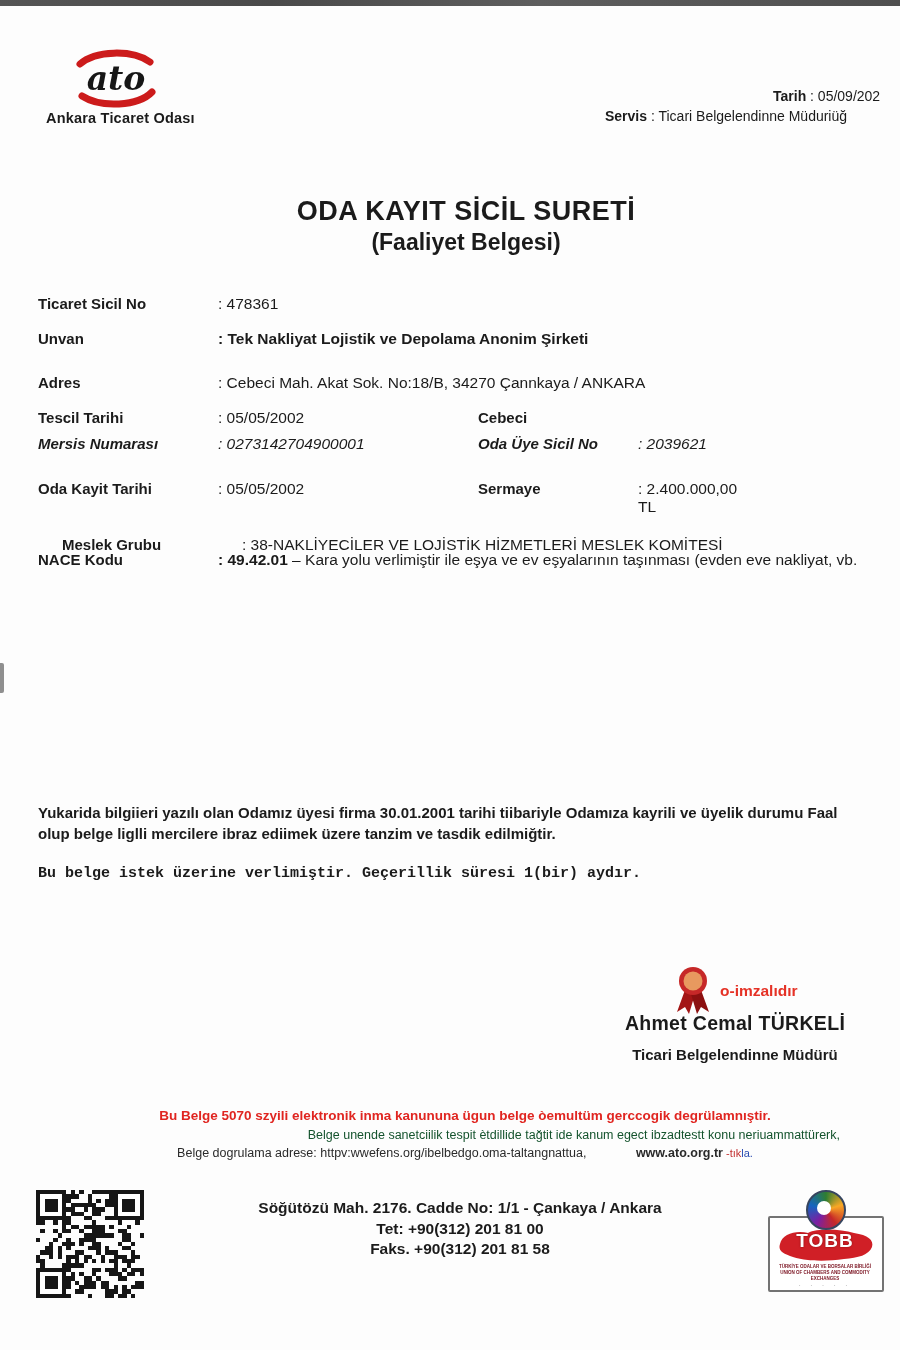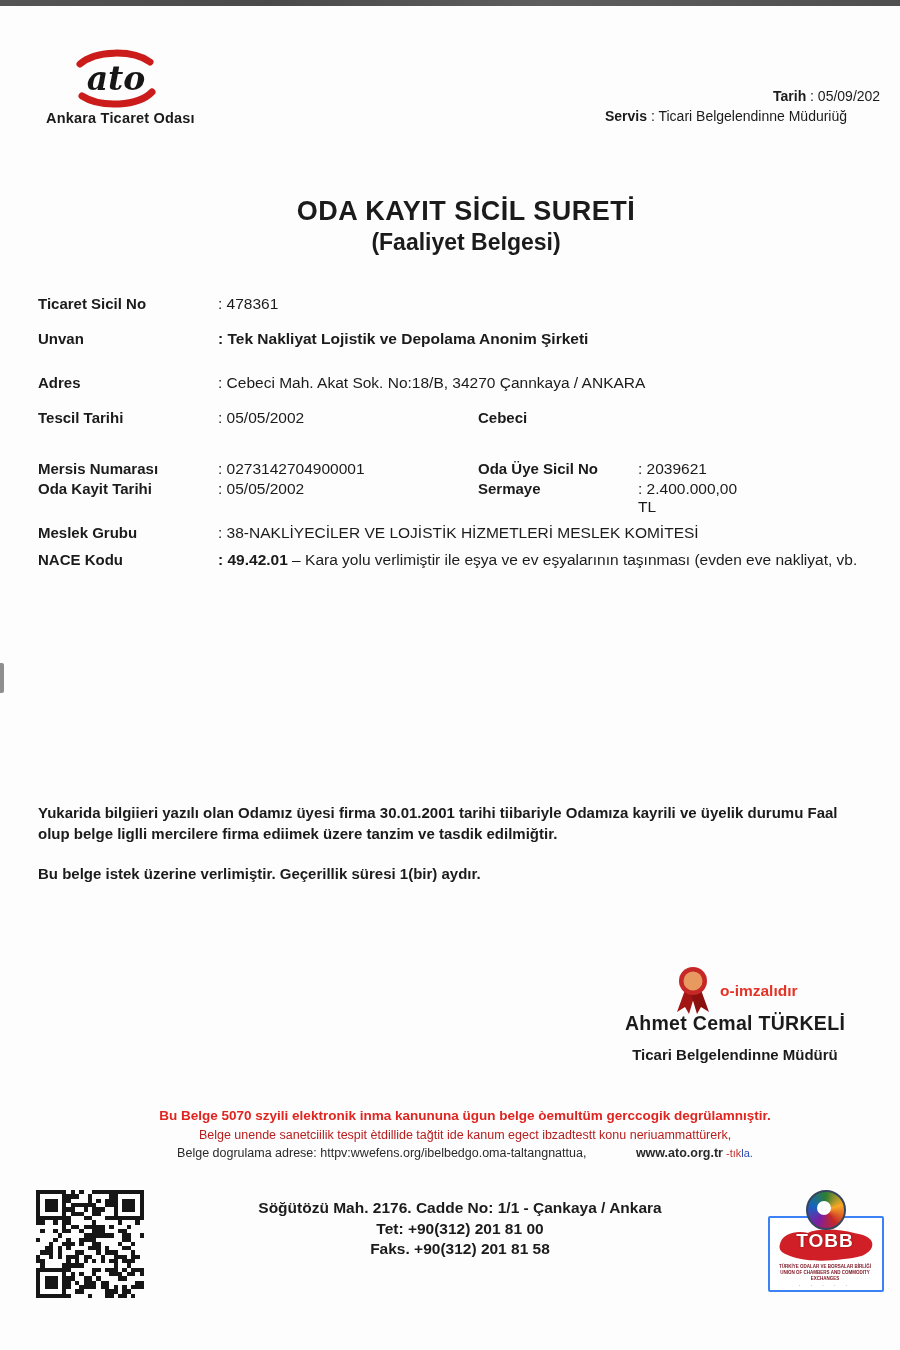--- a/index.html
+++ b/index.html
@@ -31,34 +31,34 @@
   .v-bold{font-weight:bold;font-size:16px;}
   .nace-code{font-weight:bold;}
   
   .para{left:38px;font-weight:bold;font-size:15px;line-height:21px;}
   
   .esign{color:#e53226;font-weight:bold;font-size:15.5px;}
   .sig-name{left:585px;top:1012px;width:300px;text-align:center;font-weight:bold;font-size:19.5px;letter-spacing:.3px;}
   .sig-title{left:585px;top:1046px;width:300px;text-align:center;font-weight:bold;font-size:15px;}
   
   .legal-red{left:90px;top:1108px;width:750px;text-align:center;color:#e02520;font-weight:bold;font-size:13.5px;}
-  .legal-l2{left:90px;top:1128px;width:750px;text-align:center;font-size:12.5px;color:#b91c1c;}
+  .legal-l2{left:90px;top:1128px;width:750px;text-align:right;font-size:12.5px;color:#14532d;}
   .legal-l3{left:90px;top:1146px;width:750px;text-align:center;font-size:12.5px;color:#2a2a2a;}
   .legal-l3 .link{font-weight:bold;margin-left:46px;}
   .tail-red{color:#c23030;font-size:11px;}
   .tail-blue{color:#2b4bb0;font-size:11px;}
   
   .ftr{left:225px;width:470px;text-align:center;font-weight:bold;font-size:15.5px;line-height:20px;}
   #qr{position:absolute;left:36px;top:1190px;width:108px;height:108px;}
   .tobb-emblem{position:absolute;left:806px;top:1190px;width:36px;height:36px;border-radius:50%;
     background:conic-gradient(#2e7d32,#f9a825,#c62828,#7b1fa2,#1565c0,#2e7d32);
     border:2px solid #37455f;z-index:2;}
   .tobb-emblem::after{content:"";position:absolute;left:9px;top:9px;width:14px;height:14px;border-radius:50%;background:#fff;}
   .tobb-box{position:absolute;left:768px;top:1216px;width:112px;height:72px;background:#fff;
-    border:2px solid #3b82f6;border-radius:2px;z-index:1;}
+    border:2px solid #737373;border-radius:2px;z-index:1;}
   .tobb-map{position:absolute;left:4px;top:8px;width:102px;height:36px;}
   .tobb-word{position:absolute;left:0;top:12px;width:110px;text-align:center;color:#fff;font-weight:bold;
     font-size:19px;letter-spacing:1px;text-shadow:0 0 2px #7d0d0d;}
   .tobb-sub{position:absolute;left:0;width:110px;text-align:center;color:#7a1220;font-weight:bold;font-size:4.5px;line-height:6px;}
   .tobb-glyphs{position:absolute;left:0;bottom:2px;width:110px;text-align:center;color:#555;font-size:6px;letter-spacing:4px;}
 </style>
 </head>
 <body>
 
 <div id="page">
@@ -92,44 +92,44 @@
   <div class="row" style="top:374px;">
     <span class="l">Adres</span>
     <span class="v">: Cebeci Mah. Akat Sok. No:18/B, 34270 Çannkaya / ANKARA</span>
   </div>
   <div class="row" style="top:409px;">
     <span class="l">Tescil Tarihi</span>
     <span class="v">: 05/05/2002</span>
     <span class="l2">Cebeci</span>
     <span class="v2"></span>
   </div>
-  <div class="row" style="top:460px;">
+  <div class="row" style="top:435px;font-style:italic;">
     <span class="l">Mersis Numarası</span>
     <span class="v">: 0273142704900001</span>
     <span class="l2">Oda Üye Sicil No</span>
     <span class="v2">: 2039621</span>
   </div>
   <div class="row" style="top:480px;">
     <span class="l">Oda Kayit Tarihi</span>
     <span class="v">: 05/05/2002</span>
     <span class="l2">Sermaye</span>
     <span class="v2">: 2.400.000,00 TL</span>
   </div>
-  <div class="row" style="top:524px;">
+  <div class="row" style="top:536px;margin-left:24px;">
     <span class="l">Meslek Grubu</span>
     <span class="v">: 38-NAKLİYECİLER VE LOJİSTİK HİZMETLERİ MESLEK KOMİTESİ</span>
   </div>
   <div class="row" style="top:551px;">
     <span class="l">NACE Kodu</span>
     <span class="v"><span class="nace-code">: 49.42.01</span><span> – Kara yolu verlimiştir ile eşya ve ev eşyalarının taşınması  (evden eve nakliyat, vb.</span></span>
   </div>
 
   <div class="abs para" style="top:802px;">Yukarida bilgiieri yazılı olan Odamız üyesi firma 30.01.2001 tarihi tiibariyle Odamıza kayrili ve üyelik durumu Faal</div>
-  <div class="abs para" style="top:823px;">olup belge liglli mercilere firma ediimek üzere tanzim ve tasdik edilmiğtir.</div>
-  <div class="abs para" style="top:863px;">Bu belge istek üzerine verlimiştir. Geçerillik süresi 1(bir) aydır.</div>
+  <div class="abs para" style="top:823px;">olup belge liglli mercilere ibraz ediimek üzere tanzim ve tasdik edilmiğtir.</div>
+  <div class="abs para" style="top:863px;font-family:Liberation Mono, monospace;">Bu belge istek üzerine verlimiştir. Geçerillik süresi 1(bir) aydır.</div>
 
   <div class="abs" style="left:672px;top:966px;">
     <svg width="42" height="50" viewBox="0 0 42 50">
       <polygon points="13,24 5,46 13,41 17,48 23,28" fill="#a31515"></polygon>
       <polygon points="29,24 37,46 29,41 25,48 19,28" fill="#8c1010"></polygon>
       <circle cx="21" cy="15" r="14" fill="#c62828"></circle>
       <circle cx="21" cy="15" r="9.5" fill="#e8995f"></circle>
     </svg>
   </div>
   <div class="abs esign" style="left:720px;top:982px;">o-imzalıdır</div>

